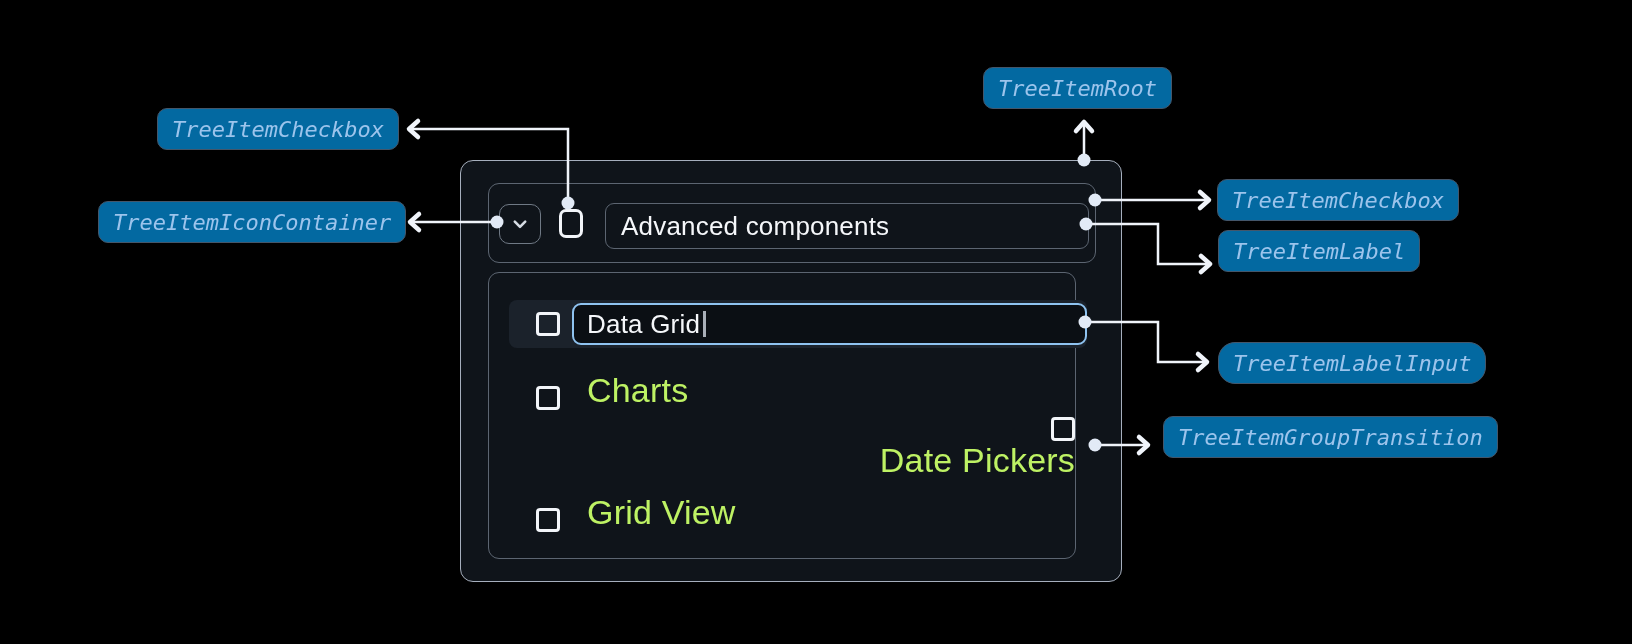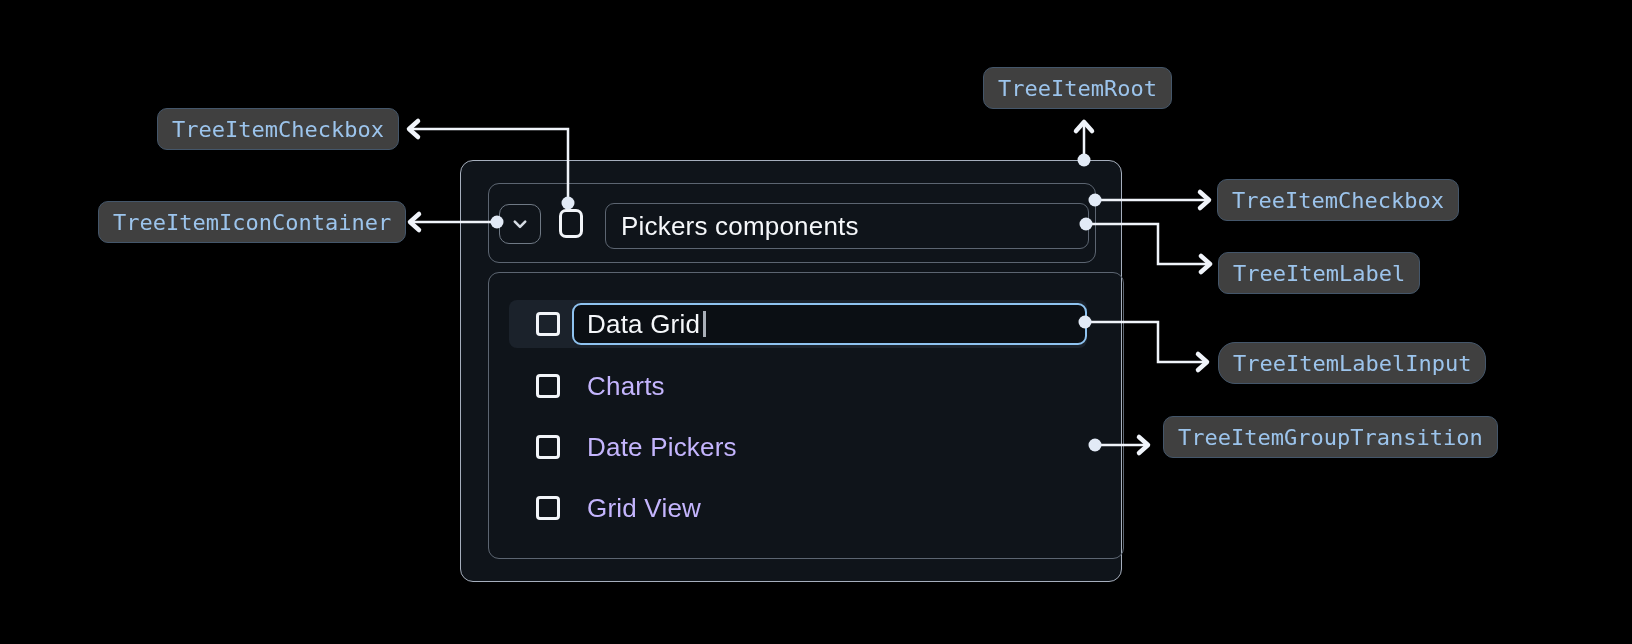--- a/index.html
+++ b/index.html
@@ -4,29 +4,29 @@
 <style>
   html,body{margin:0;padding:0;background:#000;}
   .stage{
     position:relative;width:1632px;height:644px;background:#000;
     overflow:hidden;font-family:"Liberation Sans",sans-serif;
   }
   
   .badge{
     position:absolute;display:inline-flex;align-items:center;
     height:42px;padding:12px 14px;box-sizing:border-box;
-    background:#404040;border:1.5px solid #44566A;border-radius:10px;
+    background:#0369a1;border:1.5px solid #44566A;border-radius:10px;
     color:#9CC4EC;font-family:"DejaVu Sans Mono",monospace;
-    font-size:22px;white-space:nowrap;
+    font-size:22px;white-space:nowrap;font-style:italic;
   }
   #b-checkbox{left:157px;top:108px;}
   #b-iconcontainer{left:78px;top:201px;margin-left:20px;}
   #b-root{left:983px;top:67px;}
   #b-content{left:1217px;top:179px;}
-  #b-label{left:1218px;top:252px;}
+  #b-label{left:1218px;top:230px;}
   #b-labelinput{left:1218px;top:342px;border-radius:17px;}
   #b-grouptransition{left:1163px;top:416px;}
 
   
   .card{
     position:absolute;left:460px;top:160px;width:662px;height:422px;
     box-sizing:border-box;background:#0F141A;
     border:1.5px solid #A6AFBD;border-radius:13px;
   }
   .content{
@@ -42,31 +42,31 @@
   .cb-parent{
     position:absolute;left:70px;top:25px;width:24px;height:29px;border-radius:7px;
   }
   .labelbox{
     position:absolute;left:116px;top:19px;width:484px;height:46px;
     box-sizing:border-box;border:1.5px solid #5C6571;border-radius:9px;
     display:flex;align-items:center;padding-left:15px;
     color:#F5F7FA;font-size:26px;letter-spacing:.2px;
   }
   .group{
-    position:absolute;left:27px;top:111px;width:636px;height:287px;
+    position:absolute;left:27px;top:111px;width:588px;height:287px;
     box-sizing:border-box;border:1.5px solid #5C6571;border-radius:11px;
   }
   .row{
     position:absolute;left:0;width:100%;height:48px;box-sizing:border-box;
-    display:flex;align-items:center;padding-left:47px;
-    color:#c4b5fd;font-size:26px;letter-spacing:.2px;
+    display:flex;align-items:flex-end;padding-left:47px;
+    color:#bef264;font-size:34px;letter-spacing:.2px;
   }
   .cb-child{width:24px;height:24px;border-radius:4px;flex:0 0 auto;}
   .rowlabel{margin-left:27px;}
-  .r2{top:89px;} .r3{top:150px;} .r4{top:211px;}
+  .r2{top:89px;} .r3{top:144px;flex-direction:column;} .r4{top:211px;}
   .row-edit{
     position:absolute;left:20px;top:27px;width:578px;height:48px;
     box-sizing:border-box;background:#1B222B;border-radius:8px;
     display:flex;align-items:center;padding-left:27px;
   }
   .editinput{
     margin-left:12px;width:515px;height:42px;box-sizing:border-box;
     background:#0B0F14;border:2px solid #8FC3F0;border-radius:9px;
     display:flex;align-items:center;padding-left:13px;
     color:#F5F7FA;font-size:26px;letter-spacing:.2px;
@@ -87,21 +87,21 @@
   <div class="card">
 
     <div class="content">
       <div class="iconbtn">
         <svg width="26" height="26" viewBox="0 0 24 24">
           <polyline points="7.2,9.8 12,14.6 16.8,9.8" fill="none" stroke="#D6DCE4" stroke-width="2.4" stroke-linecap="round" stroke-linejoin="round"></polyline>
         </svg>
       </div>
       <div class="cb cb-parent"></div>
       <div class="labelbox">
-        <span>Pickers components</span>
+        <span>Advanced components</span>
       </div>
     </div>
 
     <div class="group">
 
       <div class="row-edit">
         <span class="cb cb-child"></span>
         <div class="editinput">
           <span>Data Grid</span>
           <span class="caret"></span>

